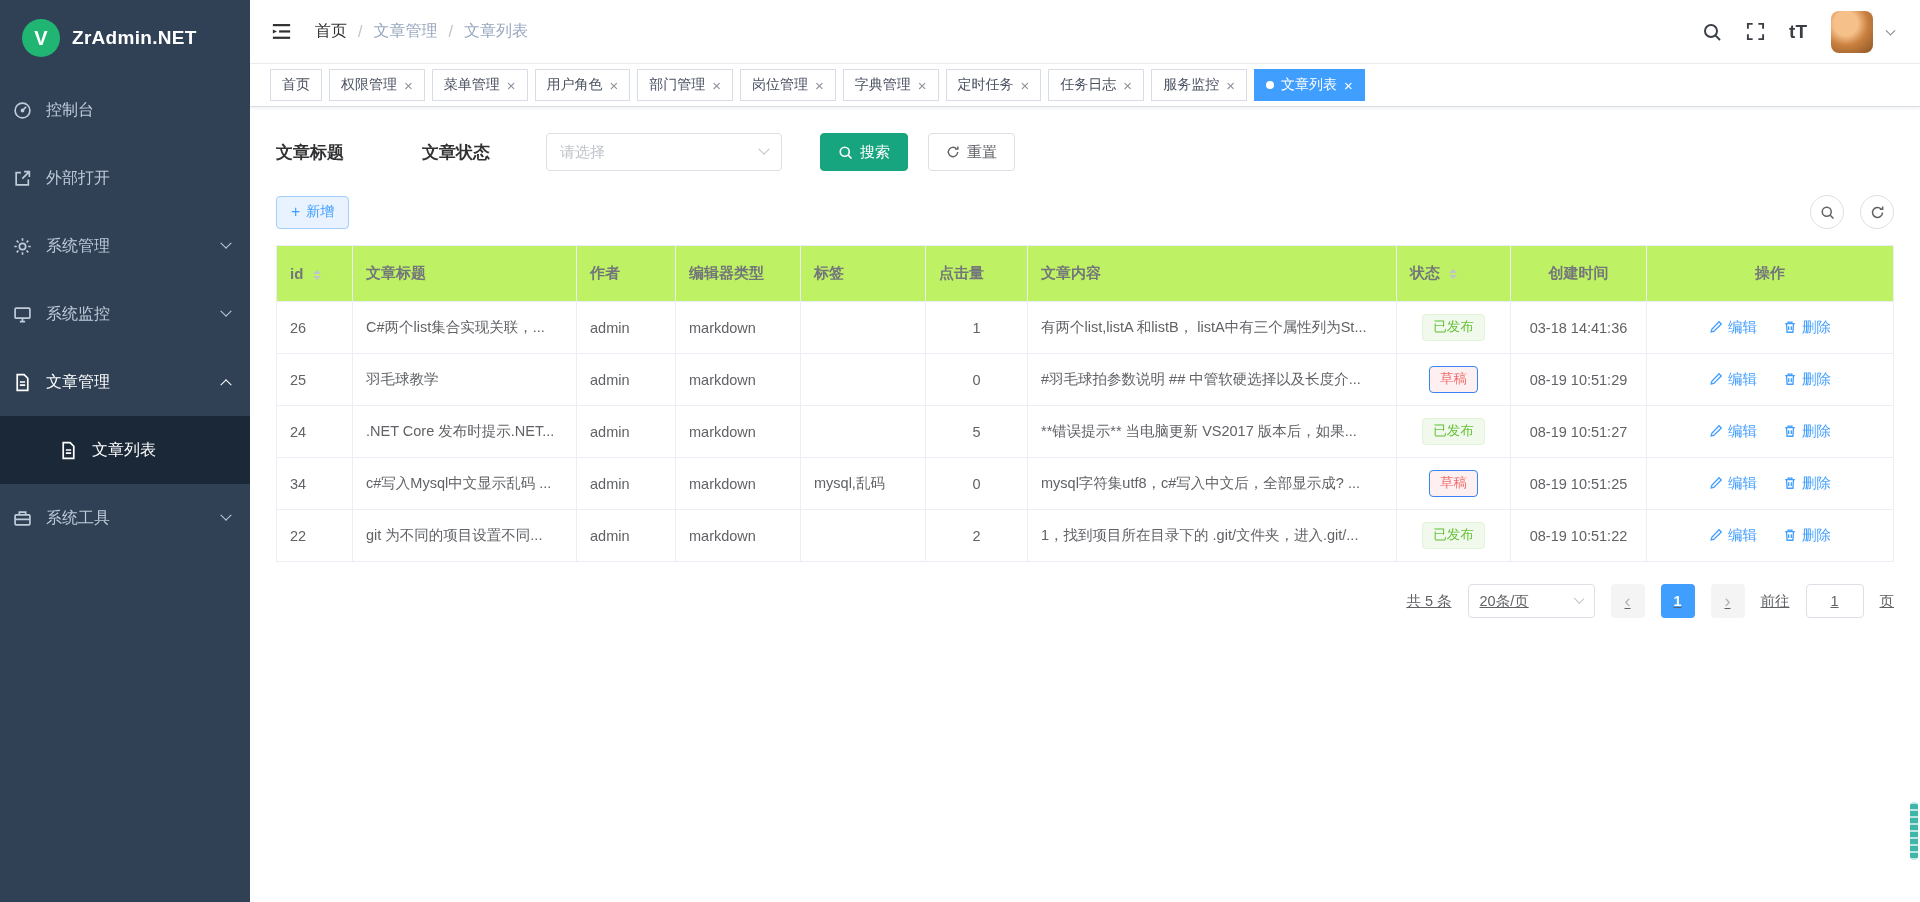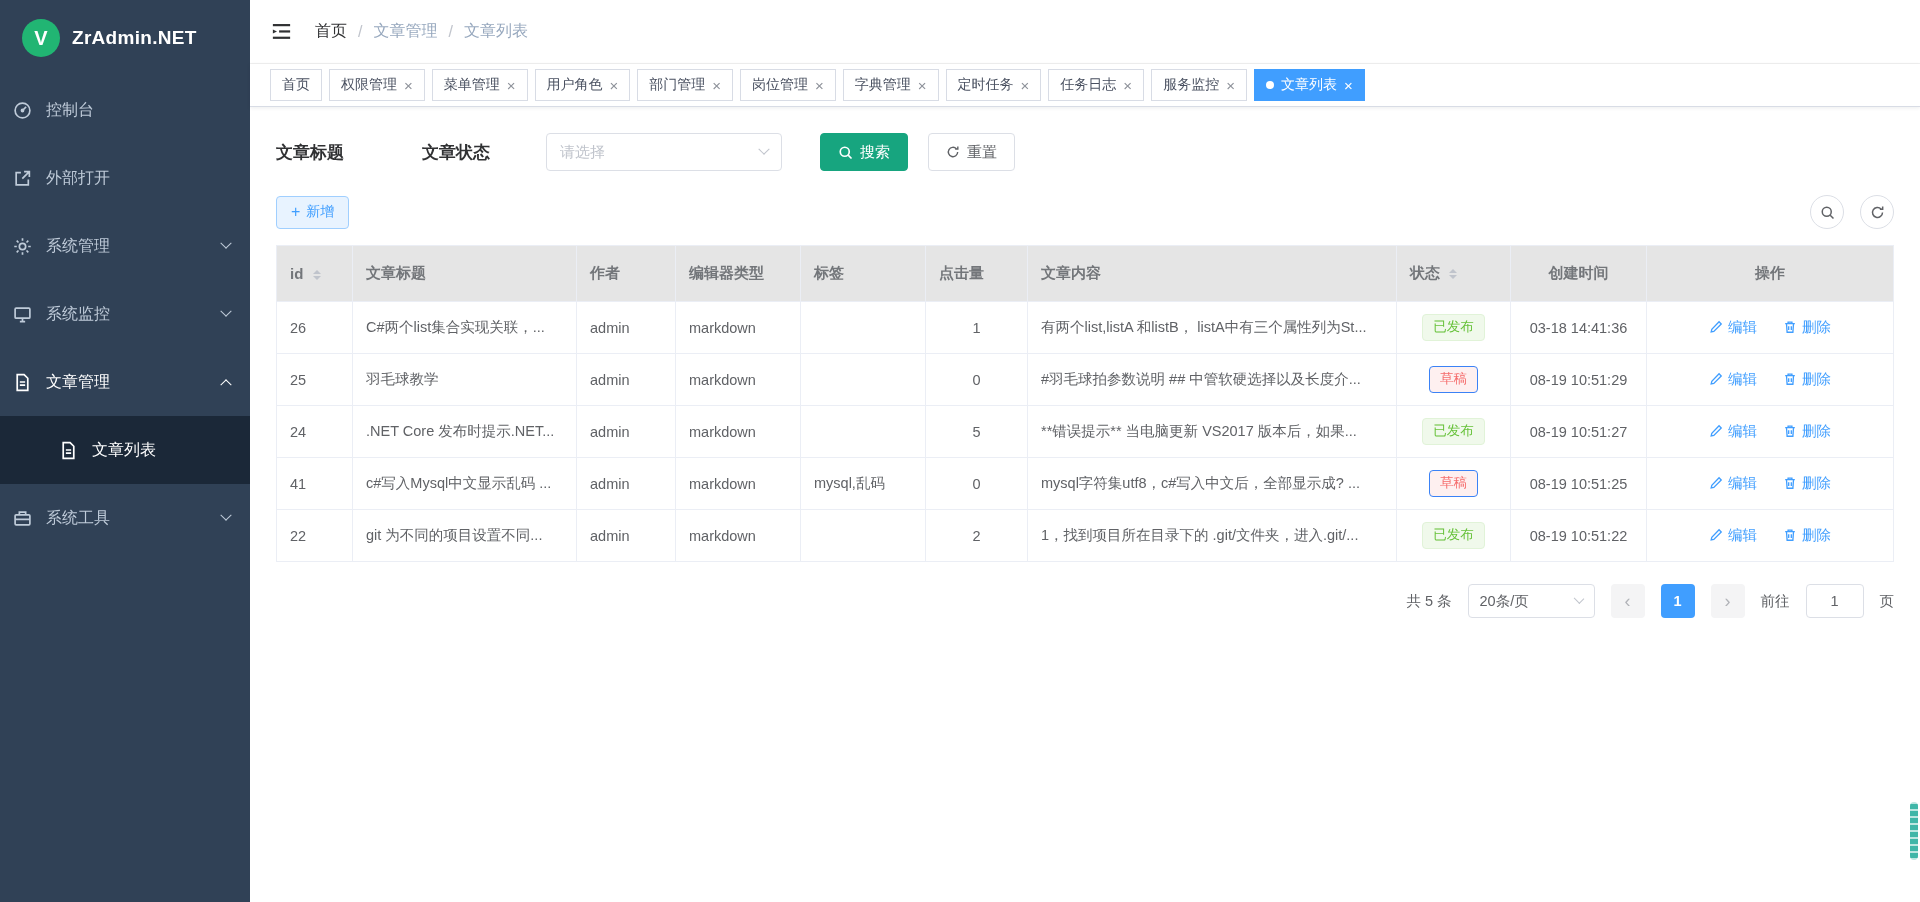--- a/index.html
+++ b/index.html
@@ -66,35 +66,35 @@
 
   .toolbar-row { display:flex; align-items:center; margin-bottom:16px; }
   .btn-add { height:33px; padding:0 14px; font-size:14px; background:#e8f3ff; border:1px solid #a0cfff; color:#409eff; border-radius:4px; display:inline-flex; align-items:center; gap:6px; cursor:pointer; font-family:inherit; }
   .btn-add .plus { font-size:16px; }
   .toolbar-right { margin-left:auto; display:flex; gap:16px; }
   .circle-btn { width:34px; height:34px; border-radius:50%; border:1px solid #dcdfe6; background:#fff; color:#606266; display:flex; align-items:center; justify-content:center; cursor:pointer; }
 
   
   table { width:100%; border-collapse:collapse; table-layout:fixed; font-size:14.5px; color:#606266; }
   th, td { border:1px solid #ebeef5; padding:0 13px; overflow:hidden; text-overflow:ellipsis; white-space:nowrap; }
-  thead th { height:56px; background:#e5e5e5; color:#73767a; font-weight:600; text-align:left; font-size:15px; }
+  thead th { height:56px; background:#bef264; color:#73767a; font-weight:600; text-align:left; font-size:15px; }
   tbody td { height:52px; background:#fff; }
   thead th:nth-child(9), thead th:nth-child(10) { text-align:center; }
   td.c-clicks, td.c-status, td.c-created, td.c-actions { text-align:center; }
   .sort { display:inline-flex; flex-direction:column; margin-left:5px; vertical-align:middle; cursor:pointer; }
   .sort i { width:0; height:0; border:4.5px solid transparent; display:block; }
   .sort .asc { border-bottom-color:#c0c4cc; margin-bottom:2px; border-top-width:0; }
   .sort .desc { border-top-color:#c0c4cc; border-bottom-width:0; }
   .badge { display:inline-block; padding:4px 10px; border-radius:4px; font-size:13.5px; line-height:1.2; }
   .badge.success { color:#67c23a; background:#f0f9eb; border:1px solid #e1f3d8; }
   .badge.danger { color:#f56c6c; background:#fef0f0; border:1px solid #3b82f6; }
   .link { color:#409eff; display:inline-flex; align-items:center; gap:5px; cursor:pointer; text-decoration:none; margin:0 11px; font-size:14.5px; }
 
   
-  .pagination { display:flex; align-items:center; justify-content:flex-end; gap:16px; margin-top:22px; font-size:14.5px; color:#606266; }
+  .pagination { display:flex; align-items:center; justify-content:flex-end; gap:16px; margin-top:22px; font-size:14.5px; color:#606266;text-decoration:underline; }
   .pg-select { width:127px; height:34px; border:1px solid #dcdfe6; border-radius:4px; display:flex; align-items:center; justify-content:space-between; padding:0 11px; color:#606266; cursor:pointer; }
   .pg-select .chev { color:#c0c4cc; width:7px; height:7px; }
   .pg-btn { width:34px; height:34px; border-radius:4px; background:#f4f4f5; color:#b1b3b8; border:none; display:flex; align-items:center; justify-content:center; font-size:18px; cursor:pointer; }
   .pg-page { width:34px; height:34px; border-radius:4px; background:#409eff; color:#fff; display:flex; align-items:center; justify-content:center; font-weight:600; cursor:pointer; }
   .pg-goto-input { width:58px; height:34px; border:1px solid #dcdfe6; border-radius:4px; text-align:center; font-size:14.5px; color:#606266; outline:none; font-family:inherit; }
 
   
   .scroll-thumb { position:fixed; right:2px; bottom:42px; width:8px; height:58px; border-radius:4px;
     background:#3fb6a8; background-image:repeating-linear-gradient(to bottom, rgba(255,255,255,.65) 0 2px, transparent 2px 7px); cursor:grab; }
   svg { display:block; }
@@ -197,20 +197,36 @@
             <path d="M3 9.8l4.3 2.2L3 14.2z"></path>
           </svg>
       </button>
       <nav class="breadcrumb">
         <span class="crumb-first">首页</span>
         <span class="crumb-sep">/</span>
         <span class="crumb">文章管理</span>
         <span class="crumb-sep">/</span>
         <span class="crumb">文章列表</span>
       </nav>
+      <div class="topbar-right">
+        <button class="icon-btn">
+          <svg viewBox="0 0 20 20" width="20" height="20" fill="none" stroke="currentColor" stroke-width="2">
+              <circle cx="9" cy="9" r="6"></circle>
+              <path d="M13.6 13.6L18 18"></path>
+            </svg>
+        </button>
+        <button class="icon-btn">
+          <svg viewBox="0 0 20 20" width="19" height="19" fill="none" stroke="currentColor" stroke-width="2">
+              <path d="M2 7V2h5M13 2h5v5M18 13v5h-5M7 18H2v-5"></path>
+            </svg>
+        </button>
+        <button class="icon-btn font-size-glyph">tT</button>
+        <div class="avatar"></div>
+        <span class="user-caret"><i class="chev down"></i></span>
+      </div>
     </header>
 
     <div class="tags-bar">
 
         <span class="tag">
 
           <span>首页</span>
 
         </span>
 
@@ -476,21 +492,21 @@
                 <a class="link">
                   <svg viewBox="0 0 16 16" width="14" height="14" fill="none" stroke="currentColor" stroke-width="1.5">
                     <path d="M2.5 4.2h11M5.8 4.2V2.5h4.4v1.7M4 4.2l.7 9.8h6.6l.7-9.8M6.5 7v4.5M9.5 7v4.5"></path>
                   </svg>
                   <span>删除</span>
                 </a>
               </td>
             </tr>
 
             <tr>
-              <td class="c-id">41</td>
+              <td class="c-id">34</td>
               <td class="c-title">c#写入Mysql中文显示乱码 ...</td>
               <td class="c-author">admin</td>
               <td class="c-editor">markdown</td>
               <td class="c-tags">mysql,乱码</td>
               <td class="c-clicks">0</td>
               <td class="c-content">mysql字符集utf8，c#写入中文后，全部显示成? ...</td>
               <td class="c-status">
                 <span class="badge danger">草稿</span>
               </td>
               <td class="c-created">08-19 10:51:25</td>

